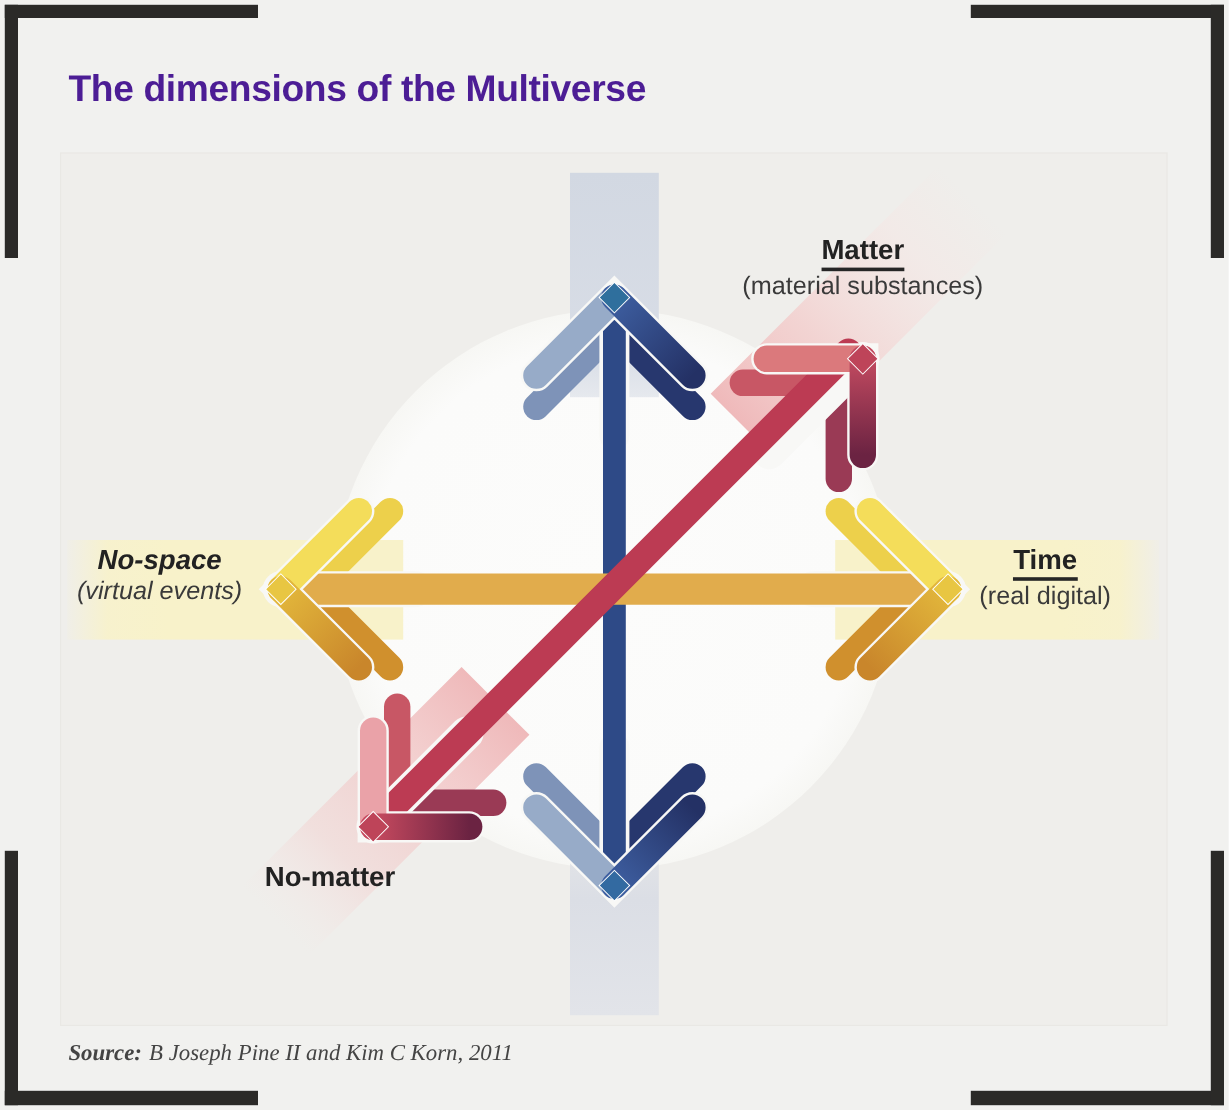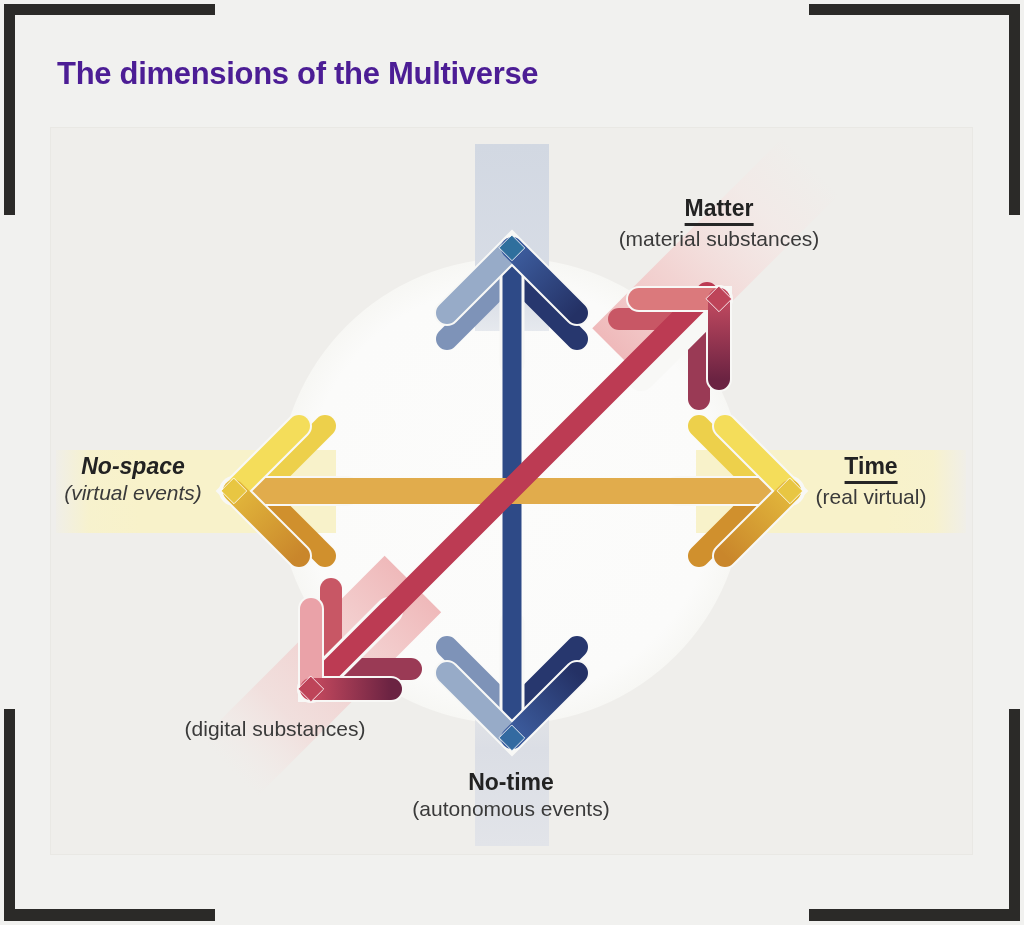--- a/index.html
+++ b/index.html
@@ -195,26 +195,25 @@
     <div class="dim-sub">(material substances)</div>
   </div>
 
   <div class="dim" style="left:133px;top:452px;font-style:italic;">
     <div><span class="dim-label">No-space</span></div>
     <div class="dim-sub">(virtual events)</div>
   </div>
 
   <div class="dim" style="left:871px;top:452px;">
     <div><span class="dim-label underlined">Time</span></div>
-    <div class="dim-sub">(real virtual)</div>
+    <div class="dim-sub">(real digital)</div>
   </div>
 
   <div class="dim" style="left:275px;top:716px;">
-    <div class="dim-sub">(digital substances)</div>
-  </div>
-
-  <div class="dim" style="left:511px;top:768px;">
-    <div><span class="dim-label">No-time</span></div>
-    <div class="dim-sub">(autonomous events)</div>
-  </div>
-
+    <div><span class="dim-label">No-matter</span></div>
+  </div>
+
+
+  <div class="source">
+    <span class="src-prefix">Source:</span><span>B Joseph Pine II and Kim C Korn, 2011</span>
+  </div>
 
 </div>
 
 </body></html>

